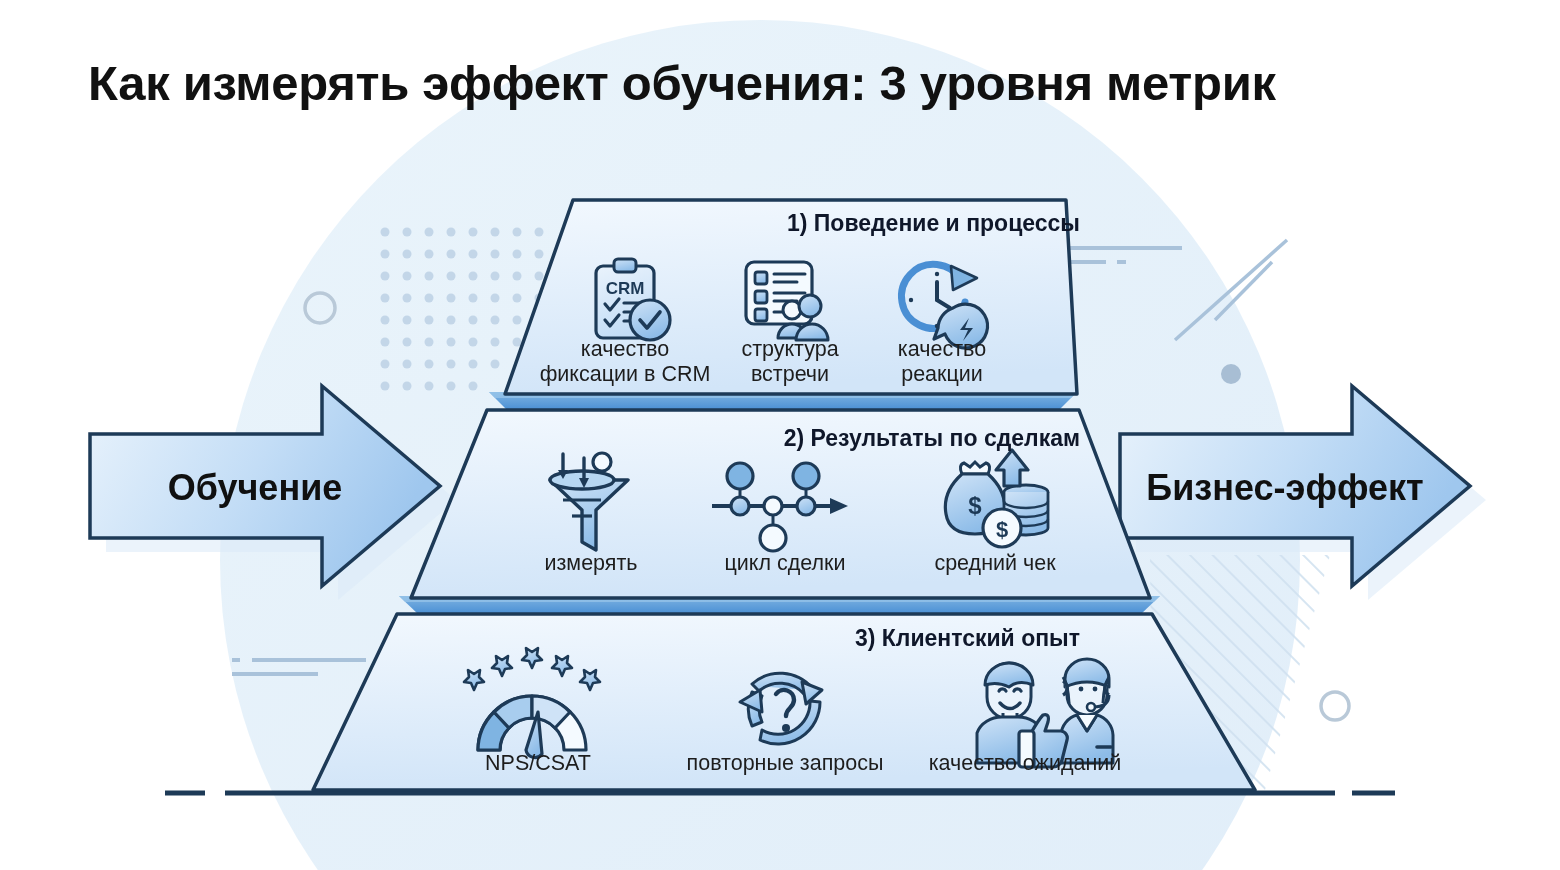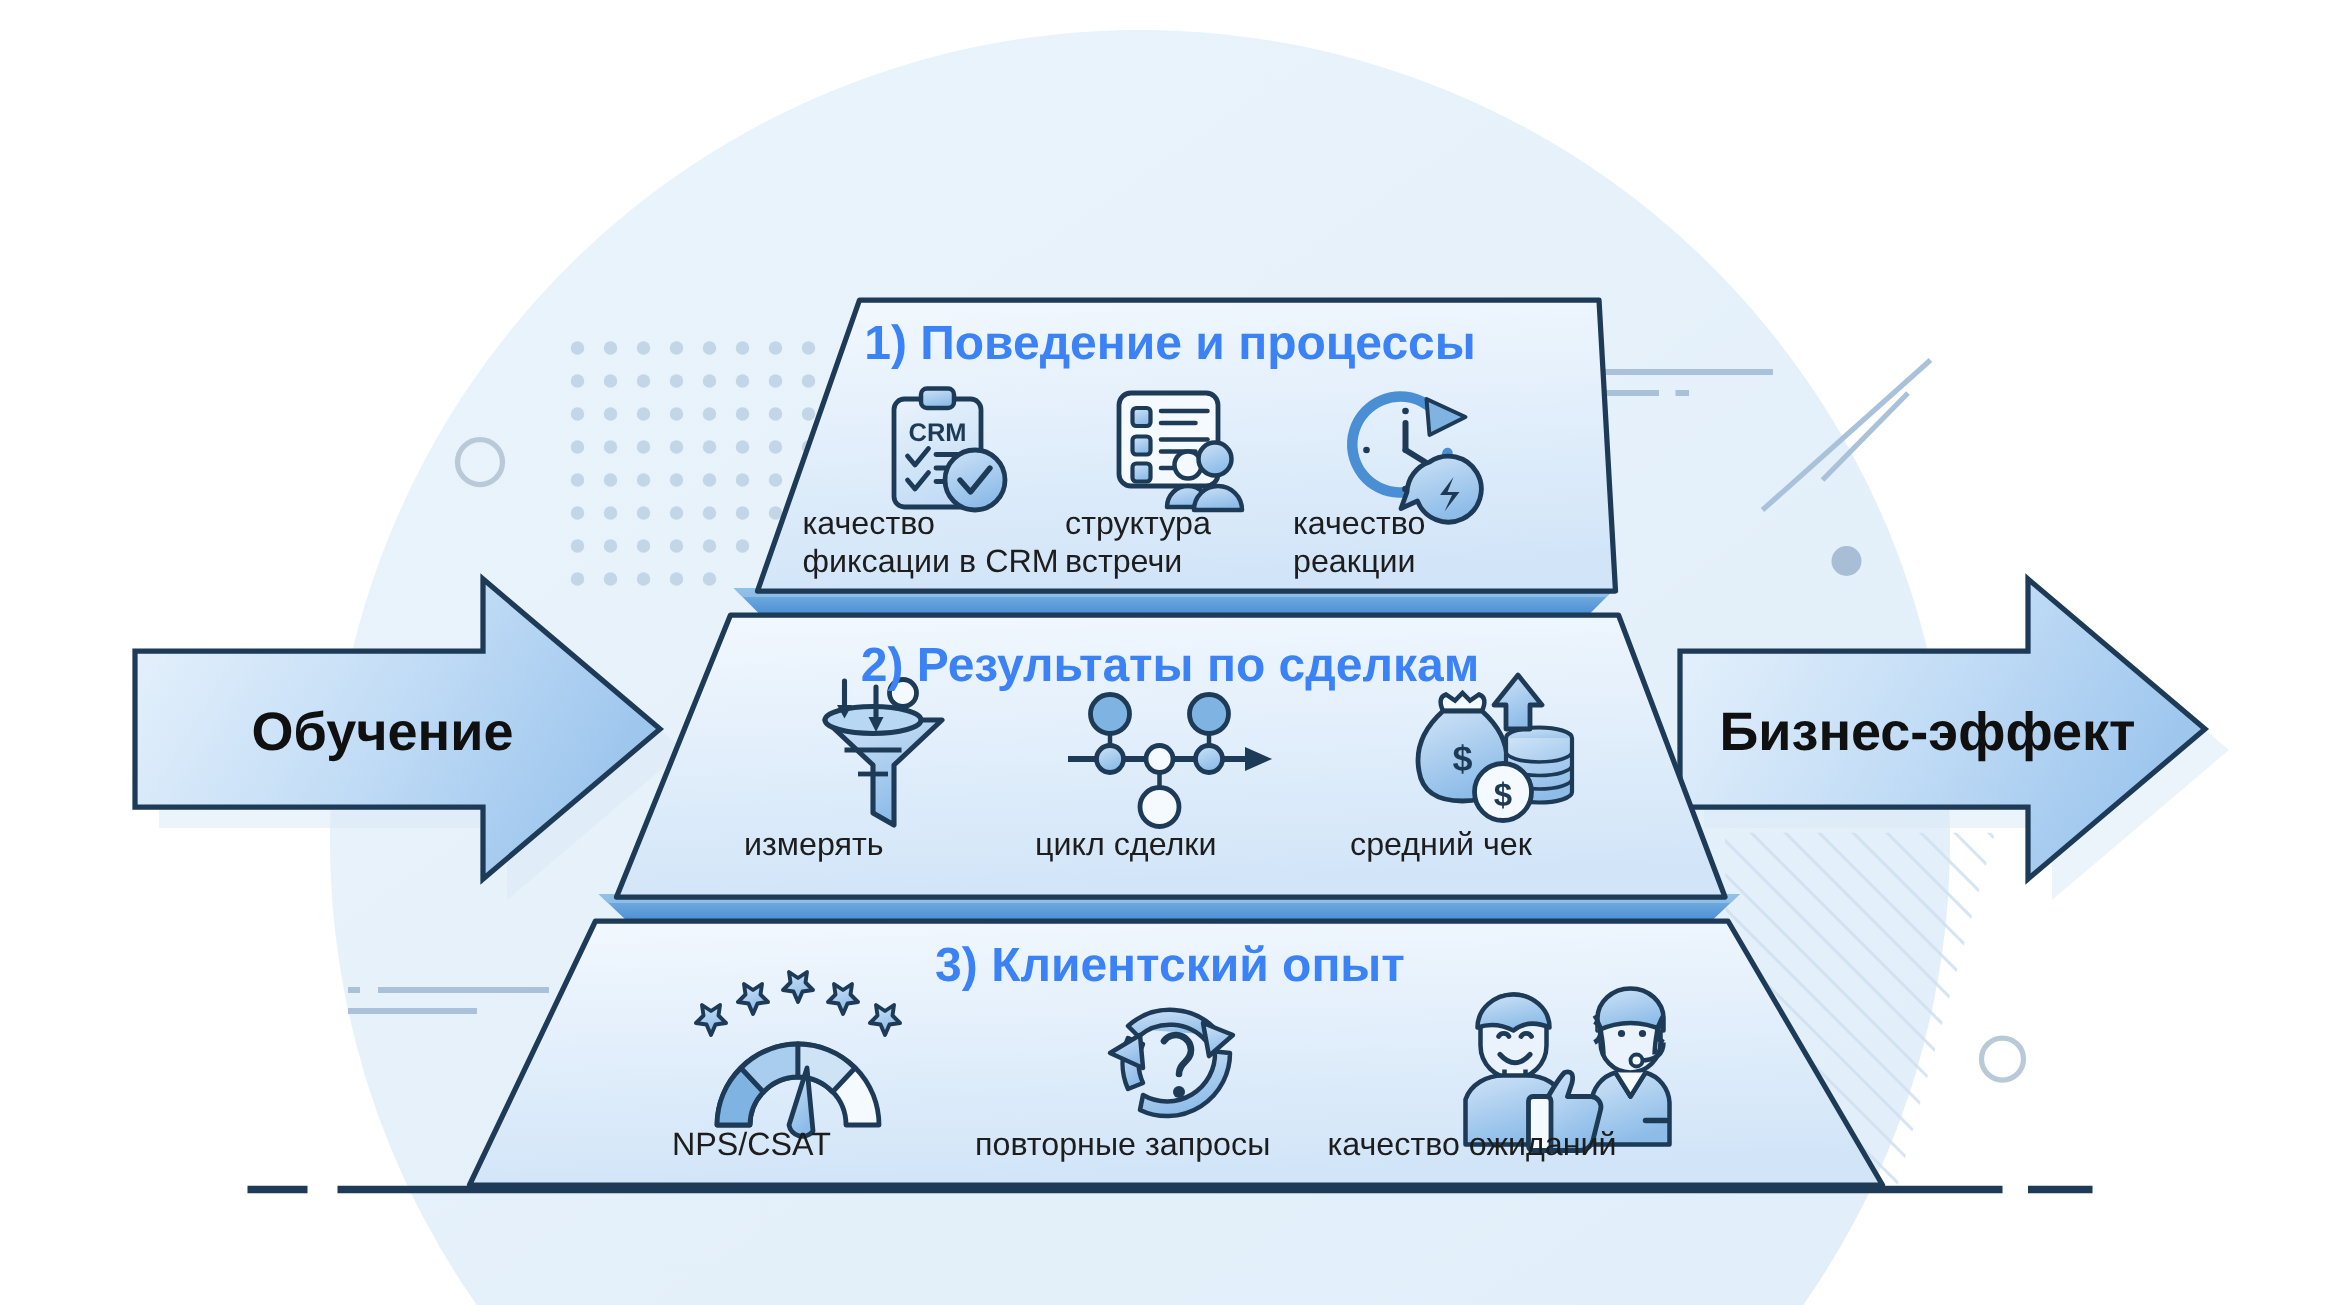--- a/index.html
+++ b/index.html
@@ -17,30 +17,30 @@
   #pyramid-layer{z-index:3;}
   #text-layer{z-index:5;}
 
   #page-title{
     position:absolute;left:88px;top:55px;width:1390px;
     font-size:49px;font-weight:bold;color:#111111;
     letter-spacing:-0.3px;text-align:left;white-space:nowrap;
   }
 
   .tier-title{
-    position:absolute;font-size:32px;font-weight:bold;color:#3b82f6;
-    text-align:center;white-space:nowrap;
+    position:absolute;font-size:23px;font-weight:bold;color:#0f172a;
+    text-align:right;white-space:nowrap;
   }
   #tier1-title{left:480px;top:210px;width:600px;}
   #tier2-title{left:480px;top:425px;width:600px;}
   #tier3-title{left:480px;top:625px;width:600px;}
 
   .metric-label{
     position:absolute;font-size:21.5px;color:#1d1d1d;
-    line-height:1.16;white-space:pre-line;
+    text-align:center;line-height:1.16;white-space:pre-line;
   }
 
   .arrow-label{
     position:absolute;font-size:36px;font-weight:bold;color:#101010;
     text-align:center;white-space:nowrap;
   }
   #left-arrow-label{left:120px;top:467px;width:270px;}
   #right-arrow-label{left:1130px;top:467px;width:310px;}
 </style>
 </head>
@@ -358,20 +358,21 @@
       <path d="M28,58 l0,8 a7,7 0 0 0 14,0 l0,-8" fill="#f4faff" stroke="#1d3a57" stroke-width="3"></path>
       <path d="M2,108 l0,-30 a26,22 0 0 1 26,-16 l14,0 a26,22 0 0 1 26,16 l0,30 z" fill="url(#iconFill)" stroke="#1d3a57" stroke-width="3" stroke-linejoin="round"></path>
 
       <path d="M56,78 q8,-14 12,-18 q7,-2 5,7 l-3,9 l16,0 a7,7 0 0 1 6,9 l-5,20 a9,9 0 0 1 -9,7 l-22,0 z" fill="url(#iconFill)" stroke="#1d3a57" stroke-width="3.2" stroke-linejoin="round"></path>
       <rect x="44" y="76" width="15" height="36" rx="3" fill="#f4faff" stroke="#1d3a57" stroke-width="3.2"></rect>
     </g>
   </svg>
 
   <div class="layer" id="text-layer">
 
+    <div id="page-title">Как измерять эффект обучения: 3 уровня метрик</div>
 
     <div class="tier-title" id="tier1-title">1) Поведение и процессы</div>
     <div class="tier-title" id="tier2-title">2) Результаты по сделкам</div>
     <div class="tier-title" id="tier3-title">3) Клиентский опыт</div>
 
     <div class="metric-label" style="left:535px;top:337px;width:180px;">качество
 фиксации в CRM</div>
     <div class="metric-label" style="left:710px;top:337px;width:160px;">структура
 встречи</div>
     <div class="metric-label" style="left:862px;top:337px;width:160px;">качество

